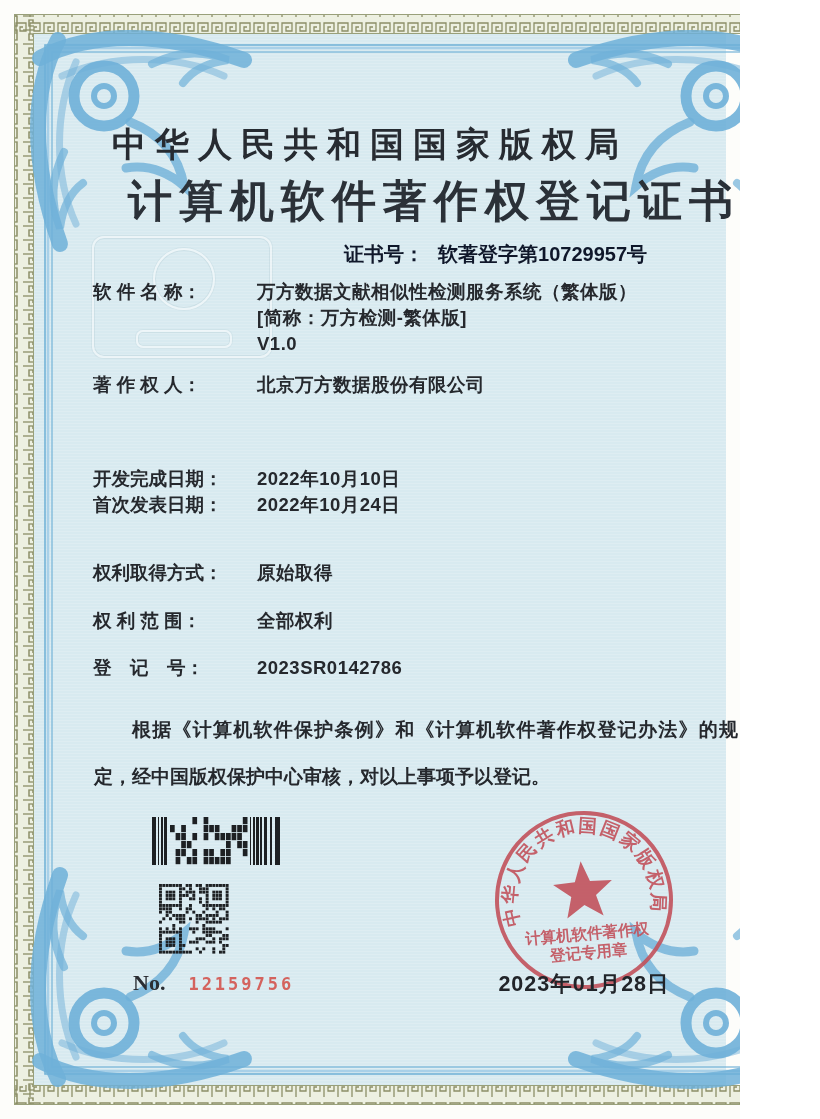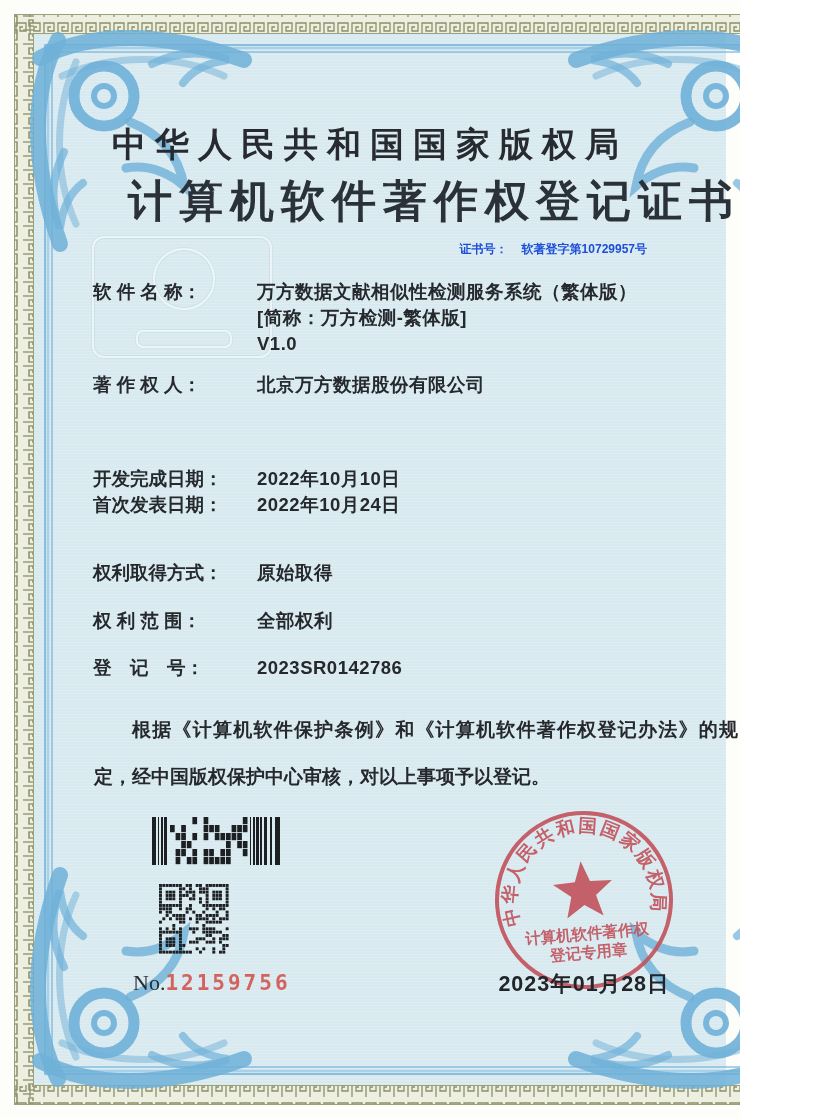--- a/index.html
+++ b/index.html
@@ -37,45 +37,45 @@
     font-family:"Liberation Serif","DejaVu Serif",serif;
     font-size:34px;font-weight:700;letter-spacing:9px;color:#272b31;white-space:nowrap;
   }
   .cert-title{
     position:absolute;left:0;top:172px;width:100%;text-align:right;
     font-family:"Liberation Serif","DejaVu Serif",serif;
     font-size:44px;font-weight:700;letter-spacing:7px;color:#2b3138;white-space:nowrap;
   }
   .certno{
     position:absolute;right:93px;top:241px;
-    font-size:12px;font-weight:700;color:#1d4ed8;white-space:nowrap;
+    font-size:20px;font-weight:700;color:#0f172a;white-space:nowrap;
   }
   .certno .lbl{margin-right:14px;}
   .row{
     position:absolute;left:93px;right:70px;display:flex;align-items:flex-start;
     font-size:18.5px;font-weight:700;color:#25282d;
   }
   .row .label{width:145px;flex:0 0 145px;white-space:nowrap;}
   .row .value{flex:1;}
   .row .value div{line-height:26px;letter-spacing:.5px;margin-left:19px;}
   .statement{
     position:absolute;left:93px;top:705px;width:644px;margin:1px;
     font-size:19px;font-weight:700;line-height:47px;text-indent:2em;
     text-align:justify;color:#25282d;
   }
   .barcode{position:absolute;left:152px;top:817px;width:130px;height:48px;}
   .qrcode{position:absolute;left:159px;top:884px;width:70px;height:70px;}
   .serial{position:absolute;left:133px;top:970px;white-space:nowrap;}
   .serial .no{
     font-family:"Liberation Serif","DejaVu Serif",serif;
-    font-size:22px;font-weight:400;color:#2a2d33;margin-right:0;
+    font-size:22px;font-weight:700;color:#2a2d33;margin-right:23px;
   }
   .serial .num{
     font-family:"DejaVu Sans Mono","Liberation Mono",monospace;
-    font-size:21px;font-weight:700;color:#d4635e;letter-spacing:3px;
+    font-size:17px;font-weight:700;color:#d4635e;letter-spacing:3px;
   }
   svg.seal{
     position:absolute;left:489px;top:805px;width:190px;height:190px;
     transform:rotate(-5deg);opacity:.9;
   }
   .issue-date{
     position:absolute;left:495px;top:969px;width:178px;text-align:center;
     font-size:21.5px;font-weight:700;color:#212429;letter-spacing:1px;white-space:nowrap;
   }
 </style>

